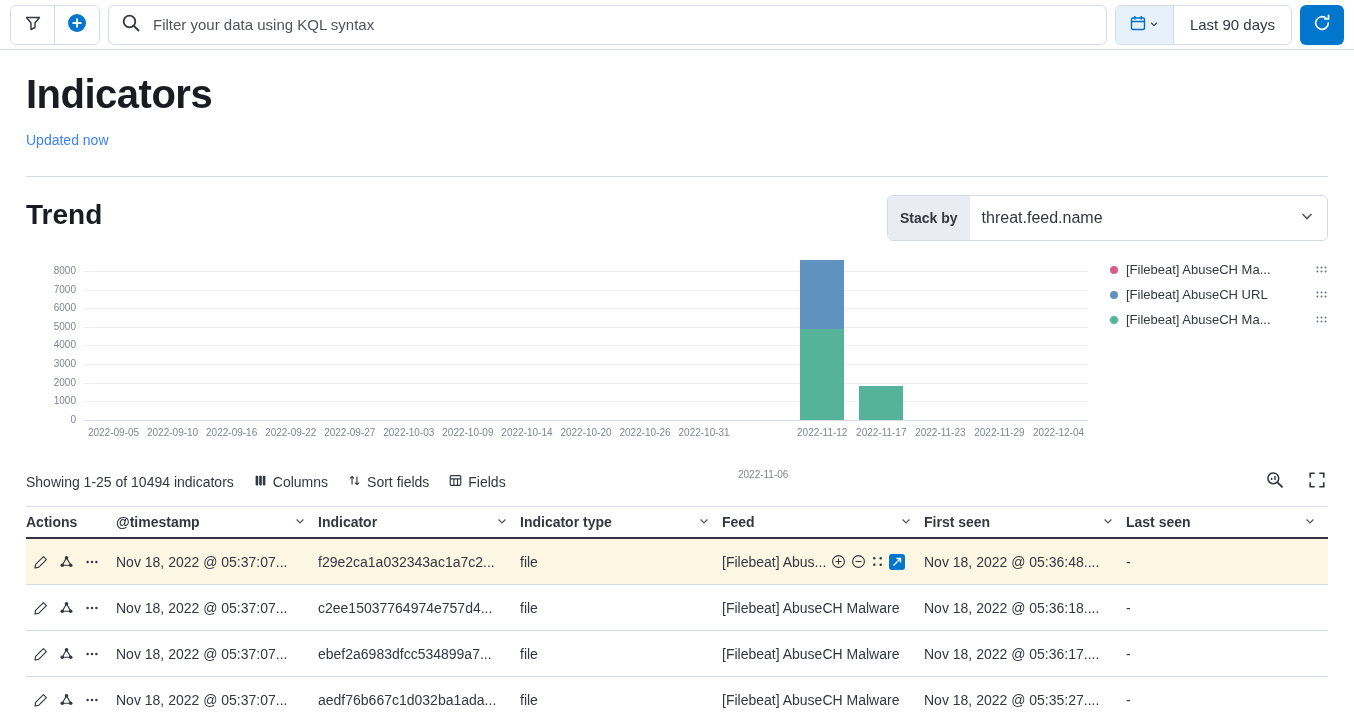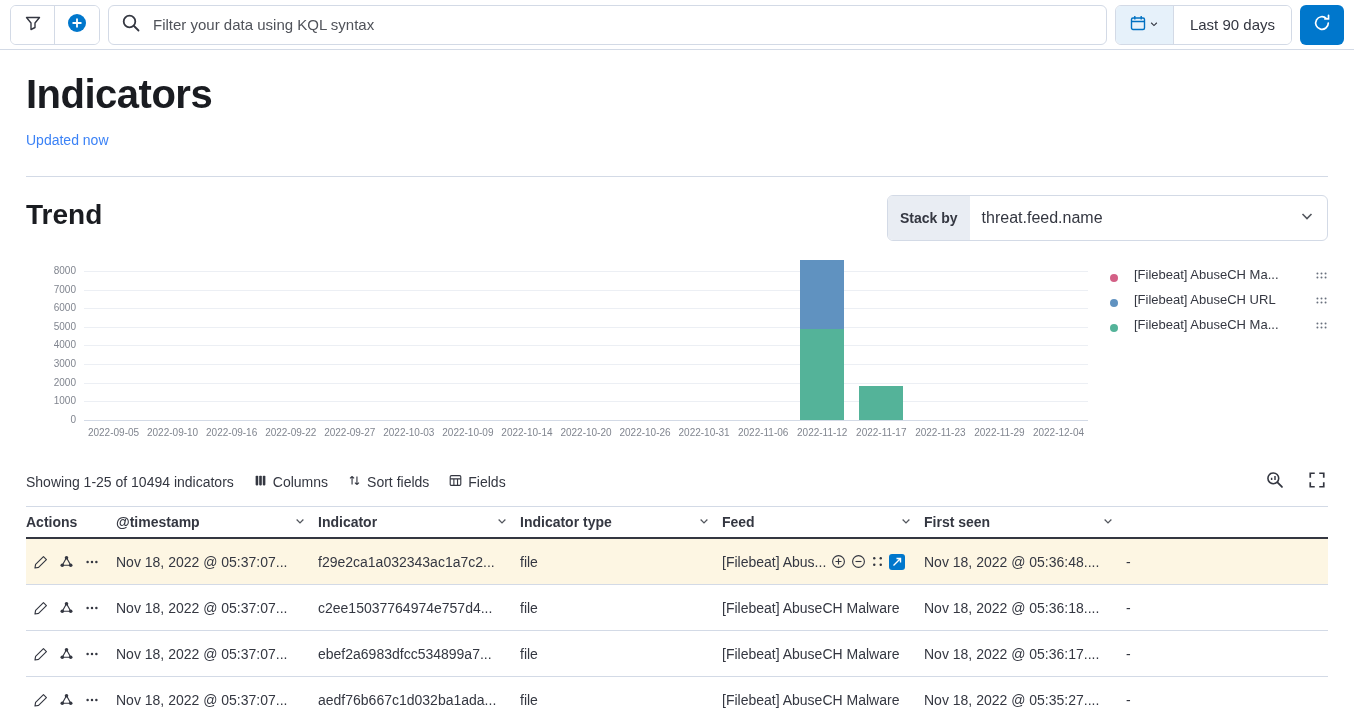--- a/index.html
+++ b/index.html
@@ -40,21 +40,21 @@
   .y-axis{width:58px;position:relative;height:164px;}
   .ytick{position:absolute;right:8px;font-size:10px;color:#80858f;margin-top:36px;}
   .plot{flex:1;position:relative;height:164px;}
   .gridline{position:absolute;left:0;right:0;height:1px;background:#eceff4;}
   .gridline.zero{background:#d3dae6;}
   .bar{position:absolute;bottom:1px;width:44px;transform:translateX(-50%);display:flex;flex-direction:column-reverse;}
   .bar-seg{width:100%;}
   .x-labels{position:relative;height:18px;margin-left:58px;}
   .x-labels span{position:absolute;top:6px;transform:translateX(-50%);font-size:10px;color:#80858f;white-space:nowrap;}
   .legend{width:240px;padding-left:22px;padding-top:0;}
-  .legend-item{display:flex;align-items:flex-end;height:25px;gap:16px;cursor:pointer;}
+  .legend-item{display:flex;align-items:center;height:25px;gap:8px;cursor:pointer;}
   .legend-dot{width:8px;height:8px;border-radius:50%;flex:none;}
   .legend-label{flex:1;font-size:13px;white-space:nowrap;overflow:hidden;}
   .legend-menu{border:none;background:none;padding:0;cursor:pointer;display:flex;align-items:center;}
 
   
   .grid-toolbar{display:flex;align-items:center;gap:20px;margin-top:30px;padding-bottom:12px;border-bottom:1px solid #d3dae6;}
   .summary{font-size:14px;}
   .tb-btn{display:flex;align-items:center;gap:6px;background:none;border:none;padding:0;font-size:14px;color:#343741;cursor:pointer;}
   .spacer{flex:1;}
   .tb-icon-btn{background:none;border:none;padding:2px;cursor:pointer;display:flex;align-items:center;}
@@ -191,21 +191,21 @@
             <span style="left: 8.82353%;">2022-09-10</span>
             <span style="left: 14.7059%;">2022-09-16</span>
             <span style="left: 20.5882%;">2022-09-22</span>
             <span style="left: 26.4706%;">2022-09-27</span>
             <span style="left: 32.3529%;">2022-10-03</span>
             <span style="left: 38.2353%;">2022-10-09</span>
             <span style="left: 44.1176%;">2022-10-14</span>
             <span style="left: 50%;">2022-10-20</span>
             <span style="left: 55.8824%;">2022-10-26</span>
             <span style="left: 61.7647%;">2022-10-31</span>
-            <span style="left: 67.6471%;">2022-11-06</span>
+            <span style="left: 67.6471%; margin-top: 42px;">2022-11-06</span>
             <span style="left: 73.5294%;">2022-11-12</span>
             <span style="left: 79.4118%;">2022-11-17</span>
             <span style="left: 85.2941%;">2022-11-23</span>
             <span style="left: 91.1765%;">2022-11-29</span>
             <span style="left: 97.0588%;">2022-12-04</span>
           </div>
       </div>
       <div class="legend">
           <div class="legend-item">
             <span class="legend-dot" style="background: rgb(211, 96, 134);"></span>
@@ -325,20 +325,26 @@
               </svg></span>
           </div>
           <div class="hcell">
             <span>Feed</span>
             <span><svg width="12" height="12" viewBox="0 0 16 16">
                 <path d="M3.5 6l4.5 4.5L12.5 6" fill="none" stroke="#53575e" stroke-width="1.7"></path>
               </svg></span>
           </div>
           <div class="hcell">
             <span>First seen</span>
+            <span><svg width="12" height="12" viewBox="0 0 16 16">
+                <path d="M3.5 6l4.5 4.5L12.5 6" fill="none" stroke="#53575e" stroke-width="1.7"></path>
+              </svg></span>
+          </div>
+          <div class="hcell">
+            <span>Last seen</span>
             <span><svg width="12" height="12" viewBox="0 0 16 16">
                 <path d="M3.5 6l4.5 4.5L12.5 6" fill="none" stroke="#53575e" stroke-width="1.7"></path>
               </svg></span>
           </div>
         </div>
       <div class="grid-body">
           <div class="grid-row highlight">
             <div class="actions-cell">
               <button>
                 <svg width="14" height="14" viewBox="0 0 16 16">

